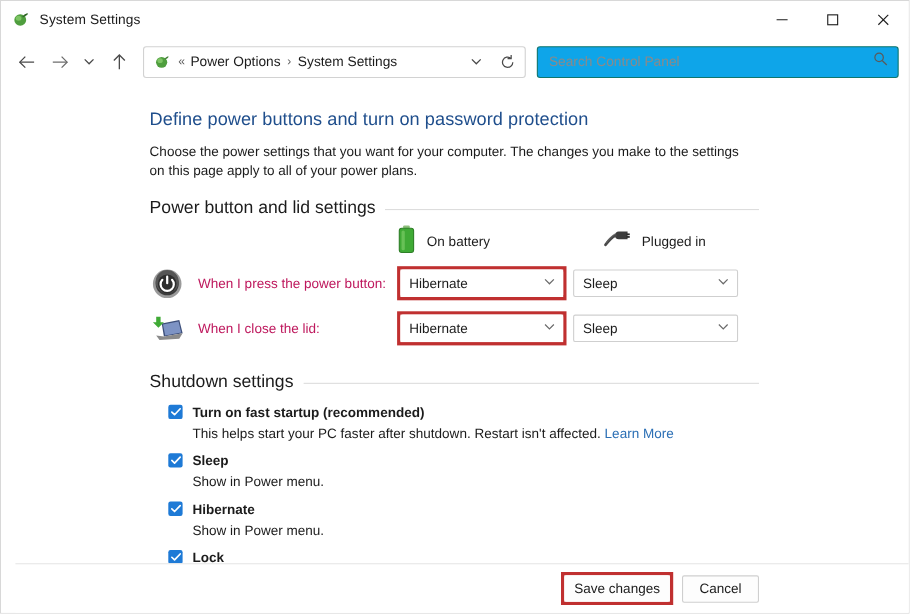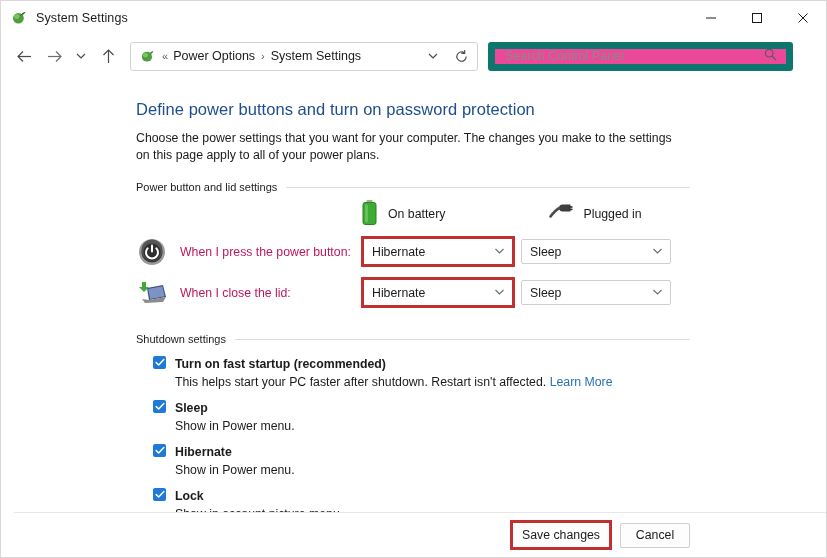--- a/index.html
+++ b/index.html
@@ -64,24 +64,24 @@
   .crumb { font-size: 12.5px; color: #1b1b1b; white-space: nowrap; }
   .crumb-sep { color: #5a5a5a; font-size: 11px; margin: 0 6px; }
   #addr-spacer { flex: 1 1 auto; }
   .addr-btn {
     width: 28px; height: 27px;
     display: flex; align-items: center; justify-content: center;
     flex: 0 0 auto;
   }
   #searchbox {
     flex: 0 0 auto;
-    width: 305px; height: 29px;
+    width: 329px; height: 29px;
     margin-left: 10px;
-    border: 7px solid #0f766e;
-    background: #ec4899; border-radius: 3px;
+    border: 1px solid #0f766e;
+    background: #0ea5e9; border-radius: 3px;
     display: flex; align-items: center;
     padding: 0 8px 0 10px;
   }
   #search-input {
     flex: 1 1 auto; border: none; outline: none;
     font-family: "Liberation Sans", sans-serif;
     font-size: 12.5px; color: #1b1b1b; background: transparent;
   }
   #search-input::placeholder { color: #8a8a8a; }
 
@@ -99,21 +99,21 @@
   #page-desc {
     font-size: 12.3px; color: #1b1b1b; line-height: 17px;
     width: 545px; margin-bottom: 17px;
   }
 
   .section-head {
     display: flex; align-items: center;
     margin-bottom: 4px;
   }
   .section-label {
-    font-size: 11px; color: #1b1b1b; white-space: nowrap;
+    font-size: 16px; color: #1b1b1b; white-space: nowrap;
     padding-right: 9px;
   }
   .section-rule { flex: 1 1 auto; height: 1px; background: #dddddd; }
 
   
   #col-head {
     display: flex; align-items: center;
     height: 34px; margin-top: 4px;
     padding-left: 225px;
     gap: 44px;

